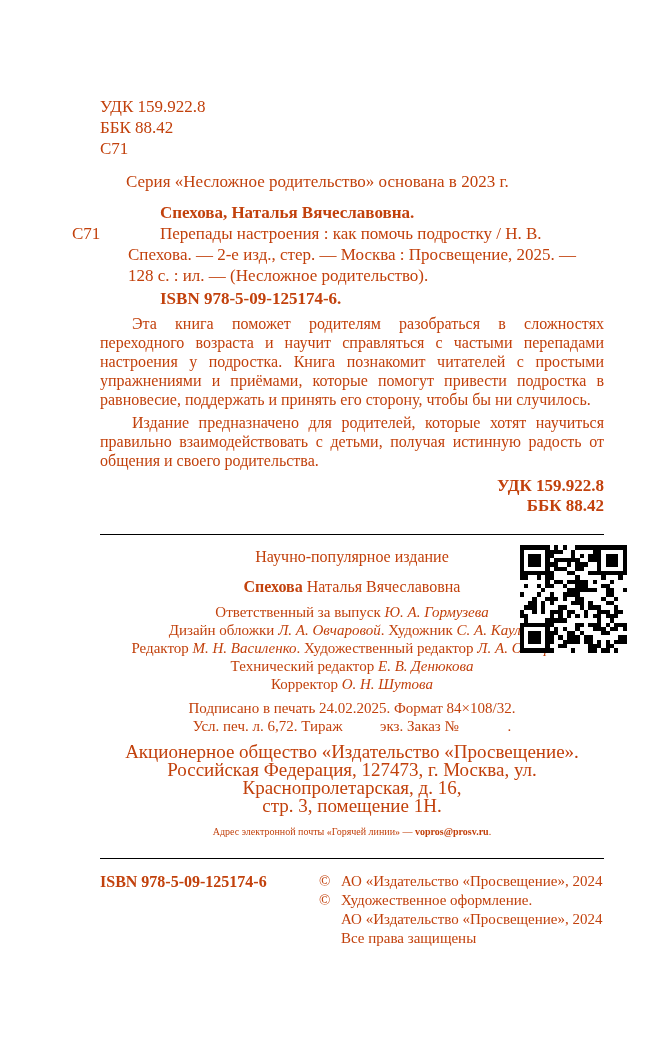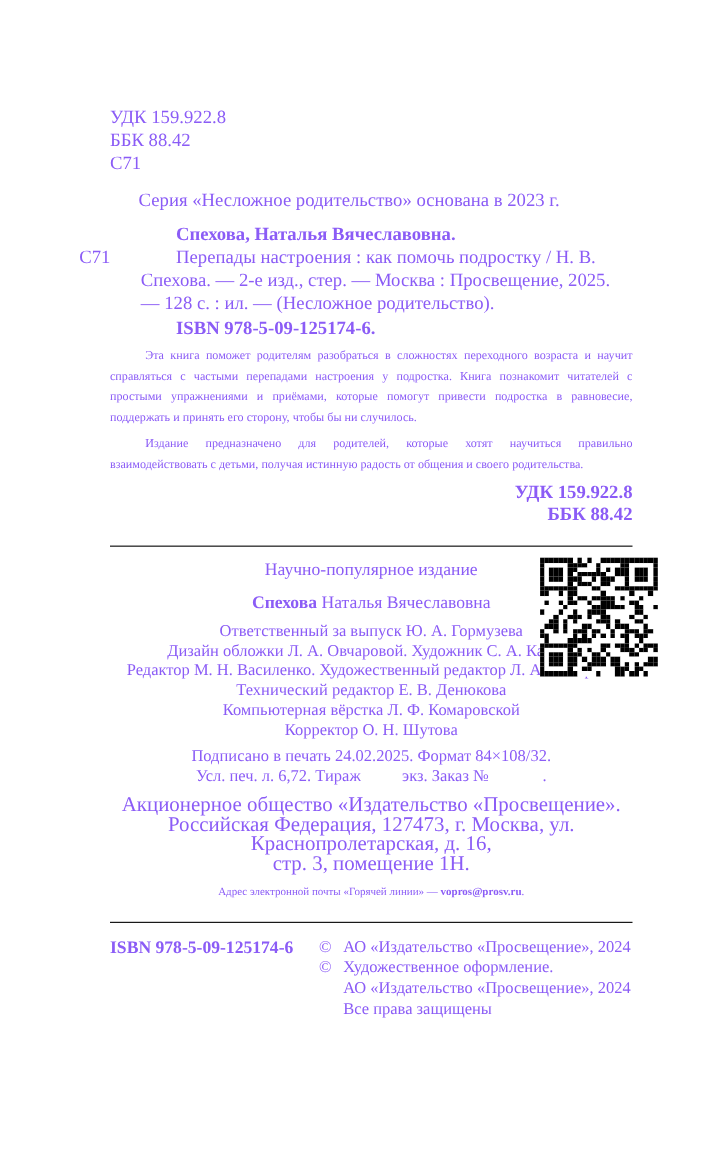--- a/index.html
+++ b/index.html
@@ -1,51 +1,51 @@
 <!DOCTYPE html>
 <html><head>
 <meta charset="utf-8">
 <style>
   html,body { margin:0; padding:0; background:#ffffff; }
   .page {
     position:relative;
     width:650px; height:1050px;
     box-sizing:border-box;
-    padding:96px 75px 0 100px;
+    padding:96px 46px 0 100px;
     background:#ffffff;
-    color:#8b5cf6;
+    color:#c2410c;
     font-family:"Liberation Serif","DejaVu Serif",serif;
     font-size:17px;
     line-height:1.22;
     overflow:hidden;
   }
   .top-codes div { line-height:21px; }
   .series-note { margin-top:13px; margin-left:26px; }
   .author-heading { margin-top:10px; margin-left:60px; font-weight:bold; }
   .biblio { position:relative; padding-left:28px; text-indent:32px; line-height:21px; }
   .biblio .margin-code { position:absolute; left:-28px; top:0; text-indent:0; }
   .isbn-line { margin:3px 0 0 60px; font-weight:bold; }
   .annotation {
     margin:4px 0 0 0;
-    font-size:11px; line-height:19px;
+    font-size:16px; line-height:19px;
     text-align:justify; text-indent:32px;
   }
   .codes-right { margin-top:6px; text-align:right; font-weight:bold; line-height:20px; }
   .rule { border:none; border-top:1px solid #000; margin:18px 0 0 0; }
   .rule2 { margin-top:20px; }
 
   .imprint { position:relative; text-align:center; font-size:16px; }
   .imprint .kind { margin-top:12px; }
   .imprint .iseries { margin-top:5px; }
   .imprint .iauthor { margin-top:10px; }
   .imprint .iauthor .b { font-weight:bold; }
   .imprint .ititle { margin-top:12px; font-weight:bold; line-height:19px; }
   .imprint .center-note { margin-top:17px; font-size:13.5px; }
   .credits { margin-top:7px; font-size:15px; line-height:18px; }
-  .credits .it { }
+  .credits .it { font-style:italic; }
   .print-info { margin-top:6px; font-size:15px; line-height:18px; }
   .print-info .pre { white-space:pre-wrap; }
   .publisher { margin-top:8px; font-size:19px; line-height:18px; }
   .email-line { margin-top:11px; font-size:10px; }
   .email-line .b { font-weight:bold; }
 
   .qr {
     position:absolute; top:-2px; right:-23px;
     display:grid;
     grid-template-columns:repeat(25, 4.3px);
@@ -729,21 +729,20 @@
       <span class="b">Спехова</span><span> Наталья Вячеславовна</span>
     </div>
 
 
 
     <div class="credits" id="credits">
         <div><span>Ответственный за выпуск </span><span class="it">Ю. А. Гормузева</span></div>
         <div><span>Дизайн обложки </span><span class="it">Л. А. Овчаровой</span><span>. Художник </span><span class="it">С. А. Каулен</span></div>
         <div><span>Редактор </span><span class="it">М. Н. Василенко</span><span>. Художественный редактор </span><span class="it">Л. А. Овчарова</span></div>
         <div><span>Технический редактор </span><span class="it">Е. В. Денюкова</span></div>
-        <div><span>Компьютерная вёрстка </span><span class="it">Л. Ф. Комаровской</span></div>
         <div><span>Корректор </span><span class="it">О. Н. Шутова</span></div>
       </div>
 
     <div class="print-info">
       <div>Подписано в печать 24.02.2025. Формат 84×108/32.</div>
       <div class="pre">Усл. печ. л. 6,72. Тираж          экз. Заказ №             .</div>
     </div>
 
     <div class="publisher">
       <div>Акционерное общество «Издательство «Просвещение».</div>

